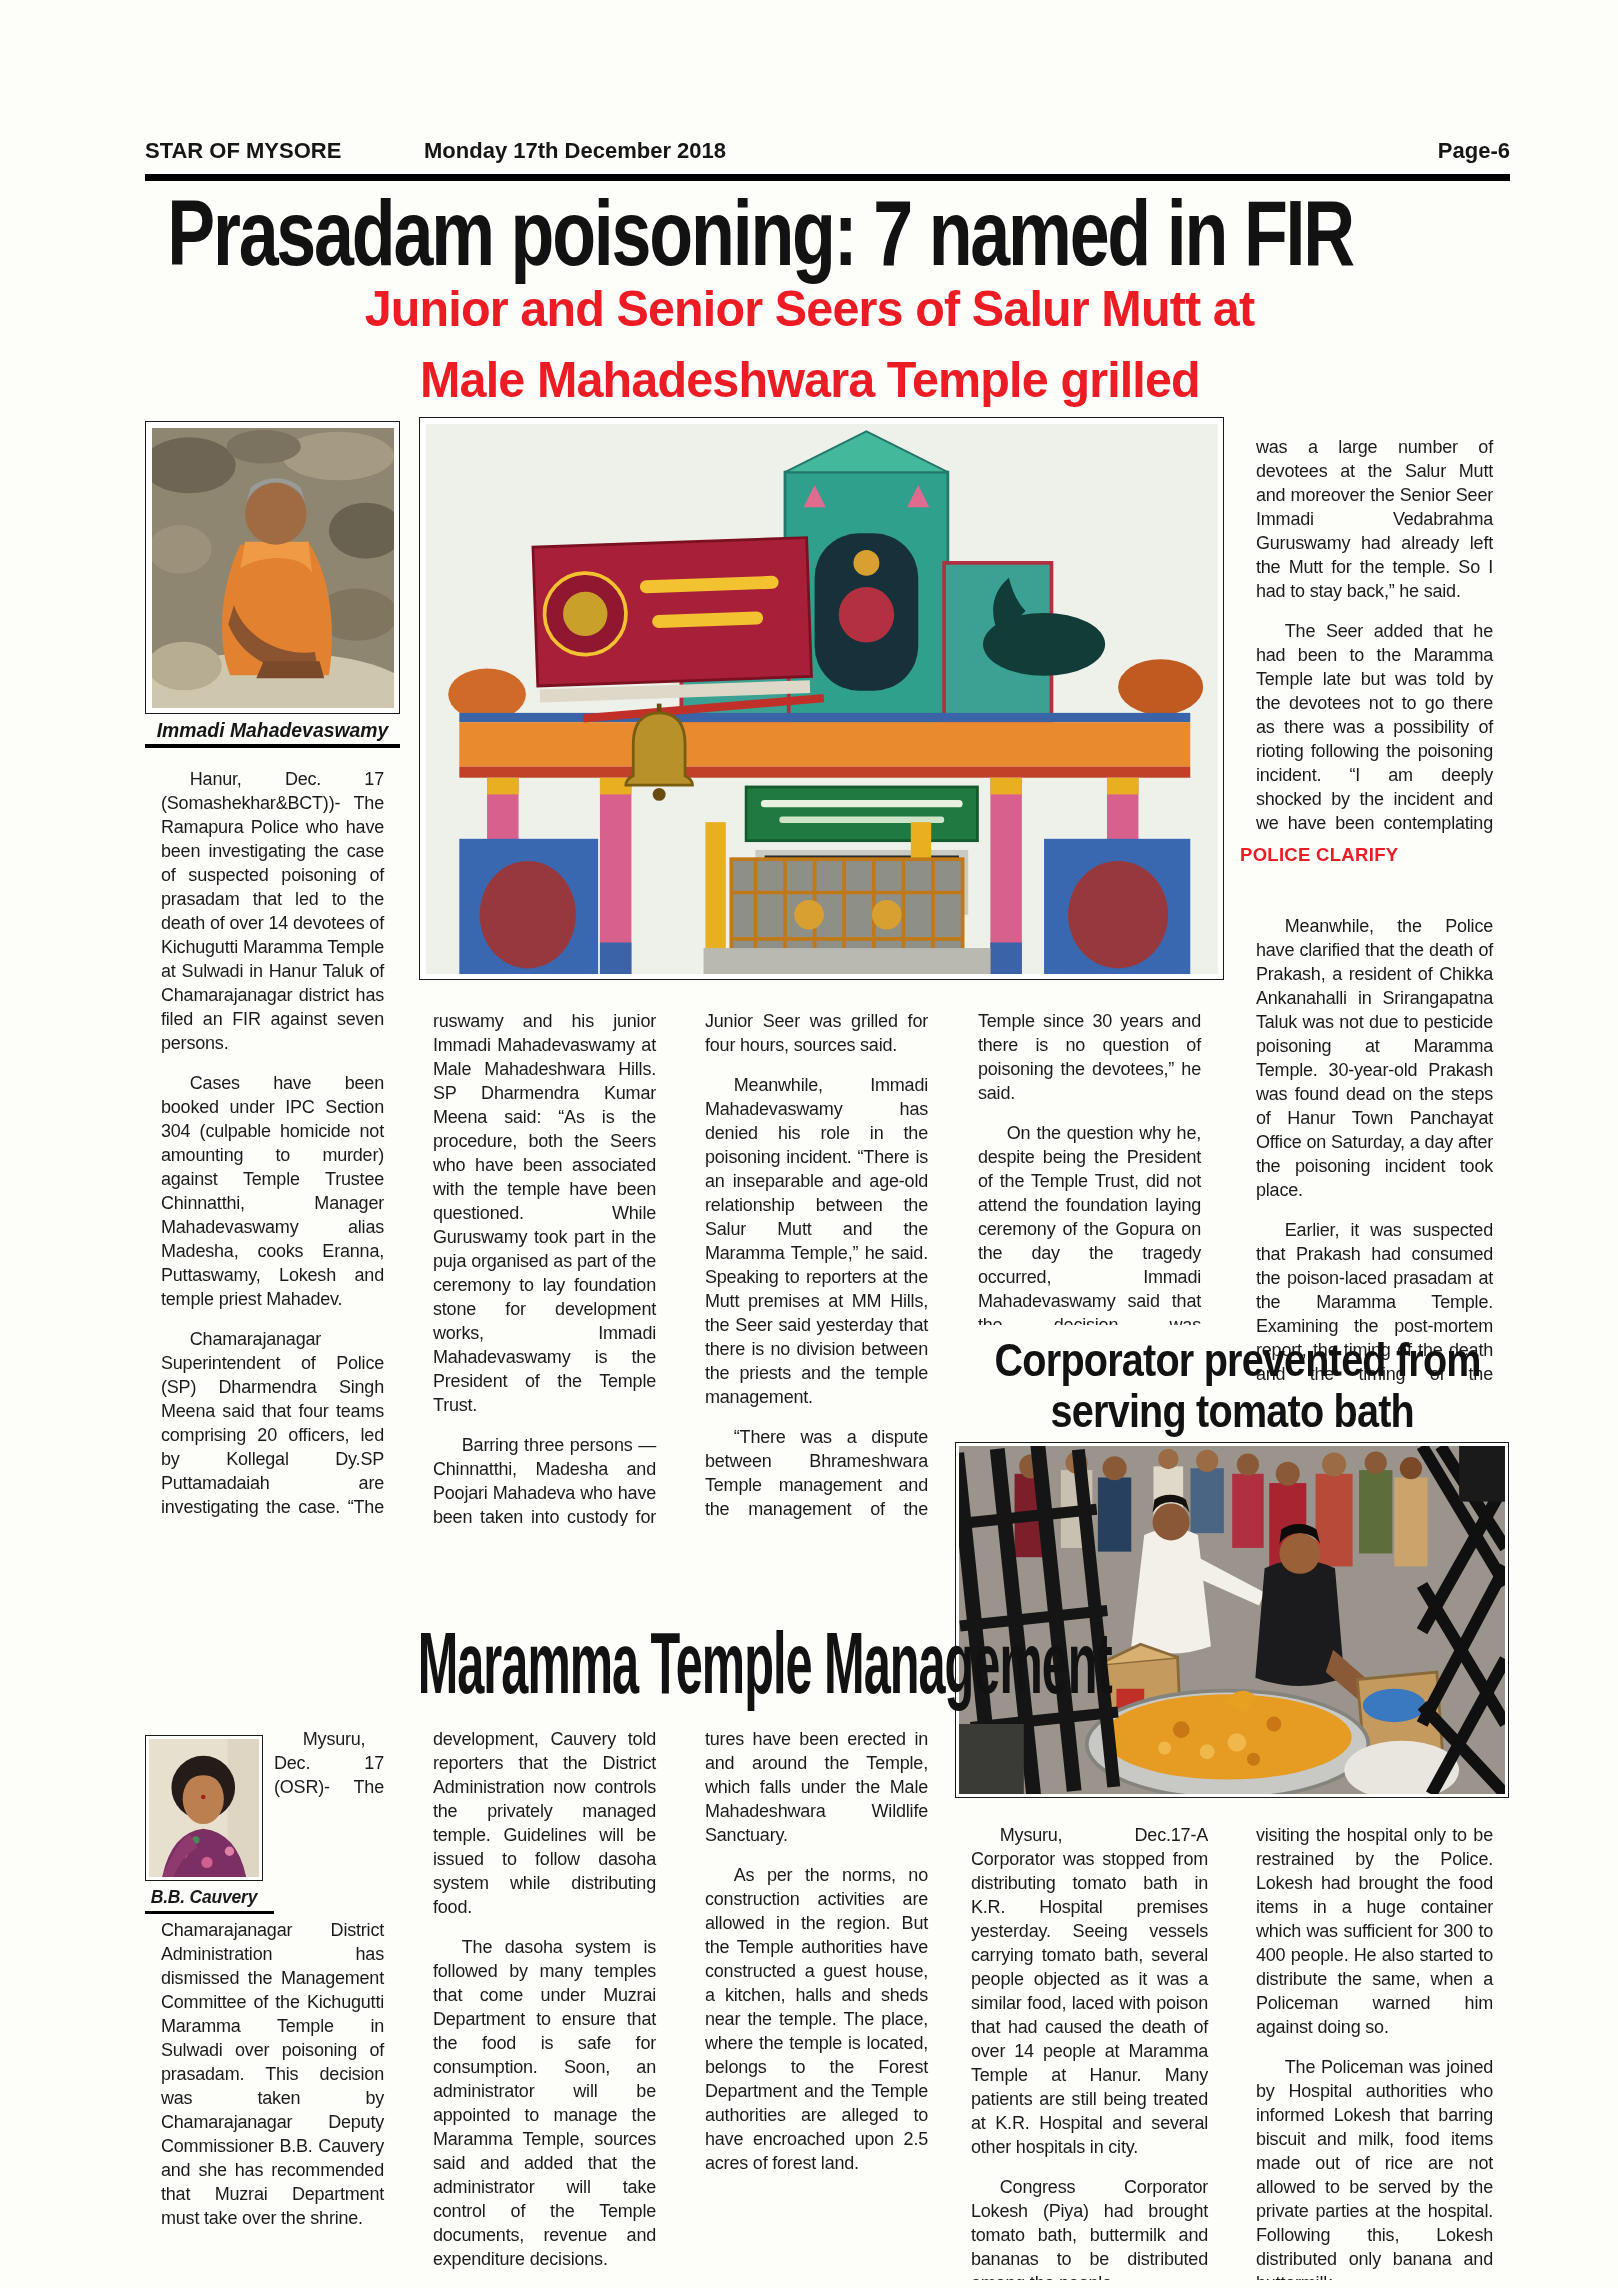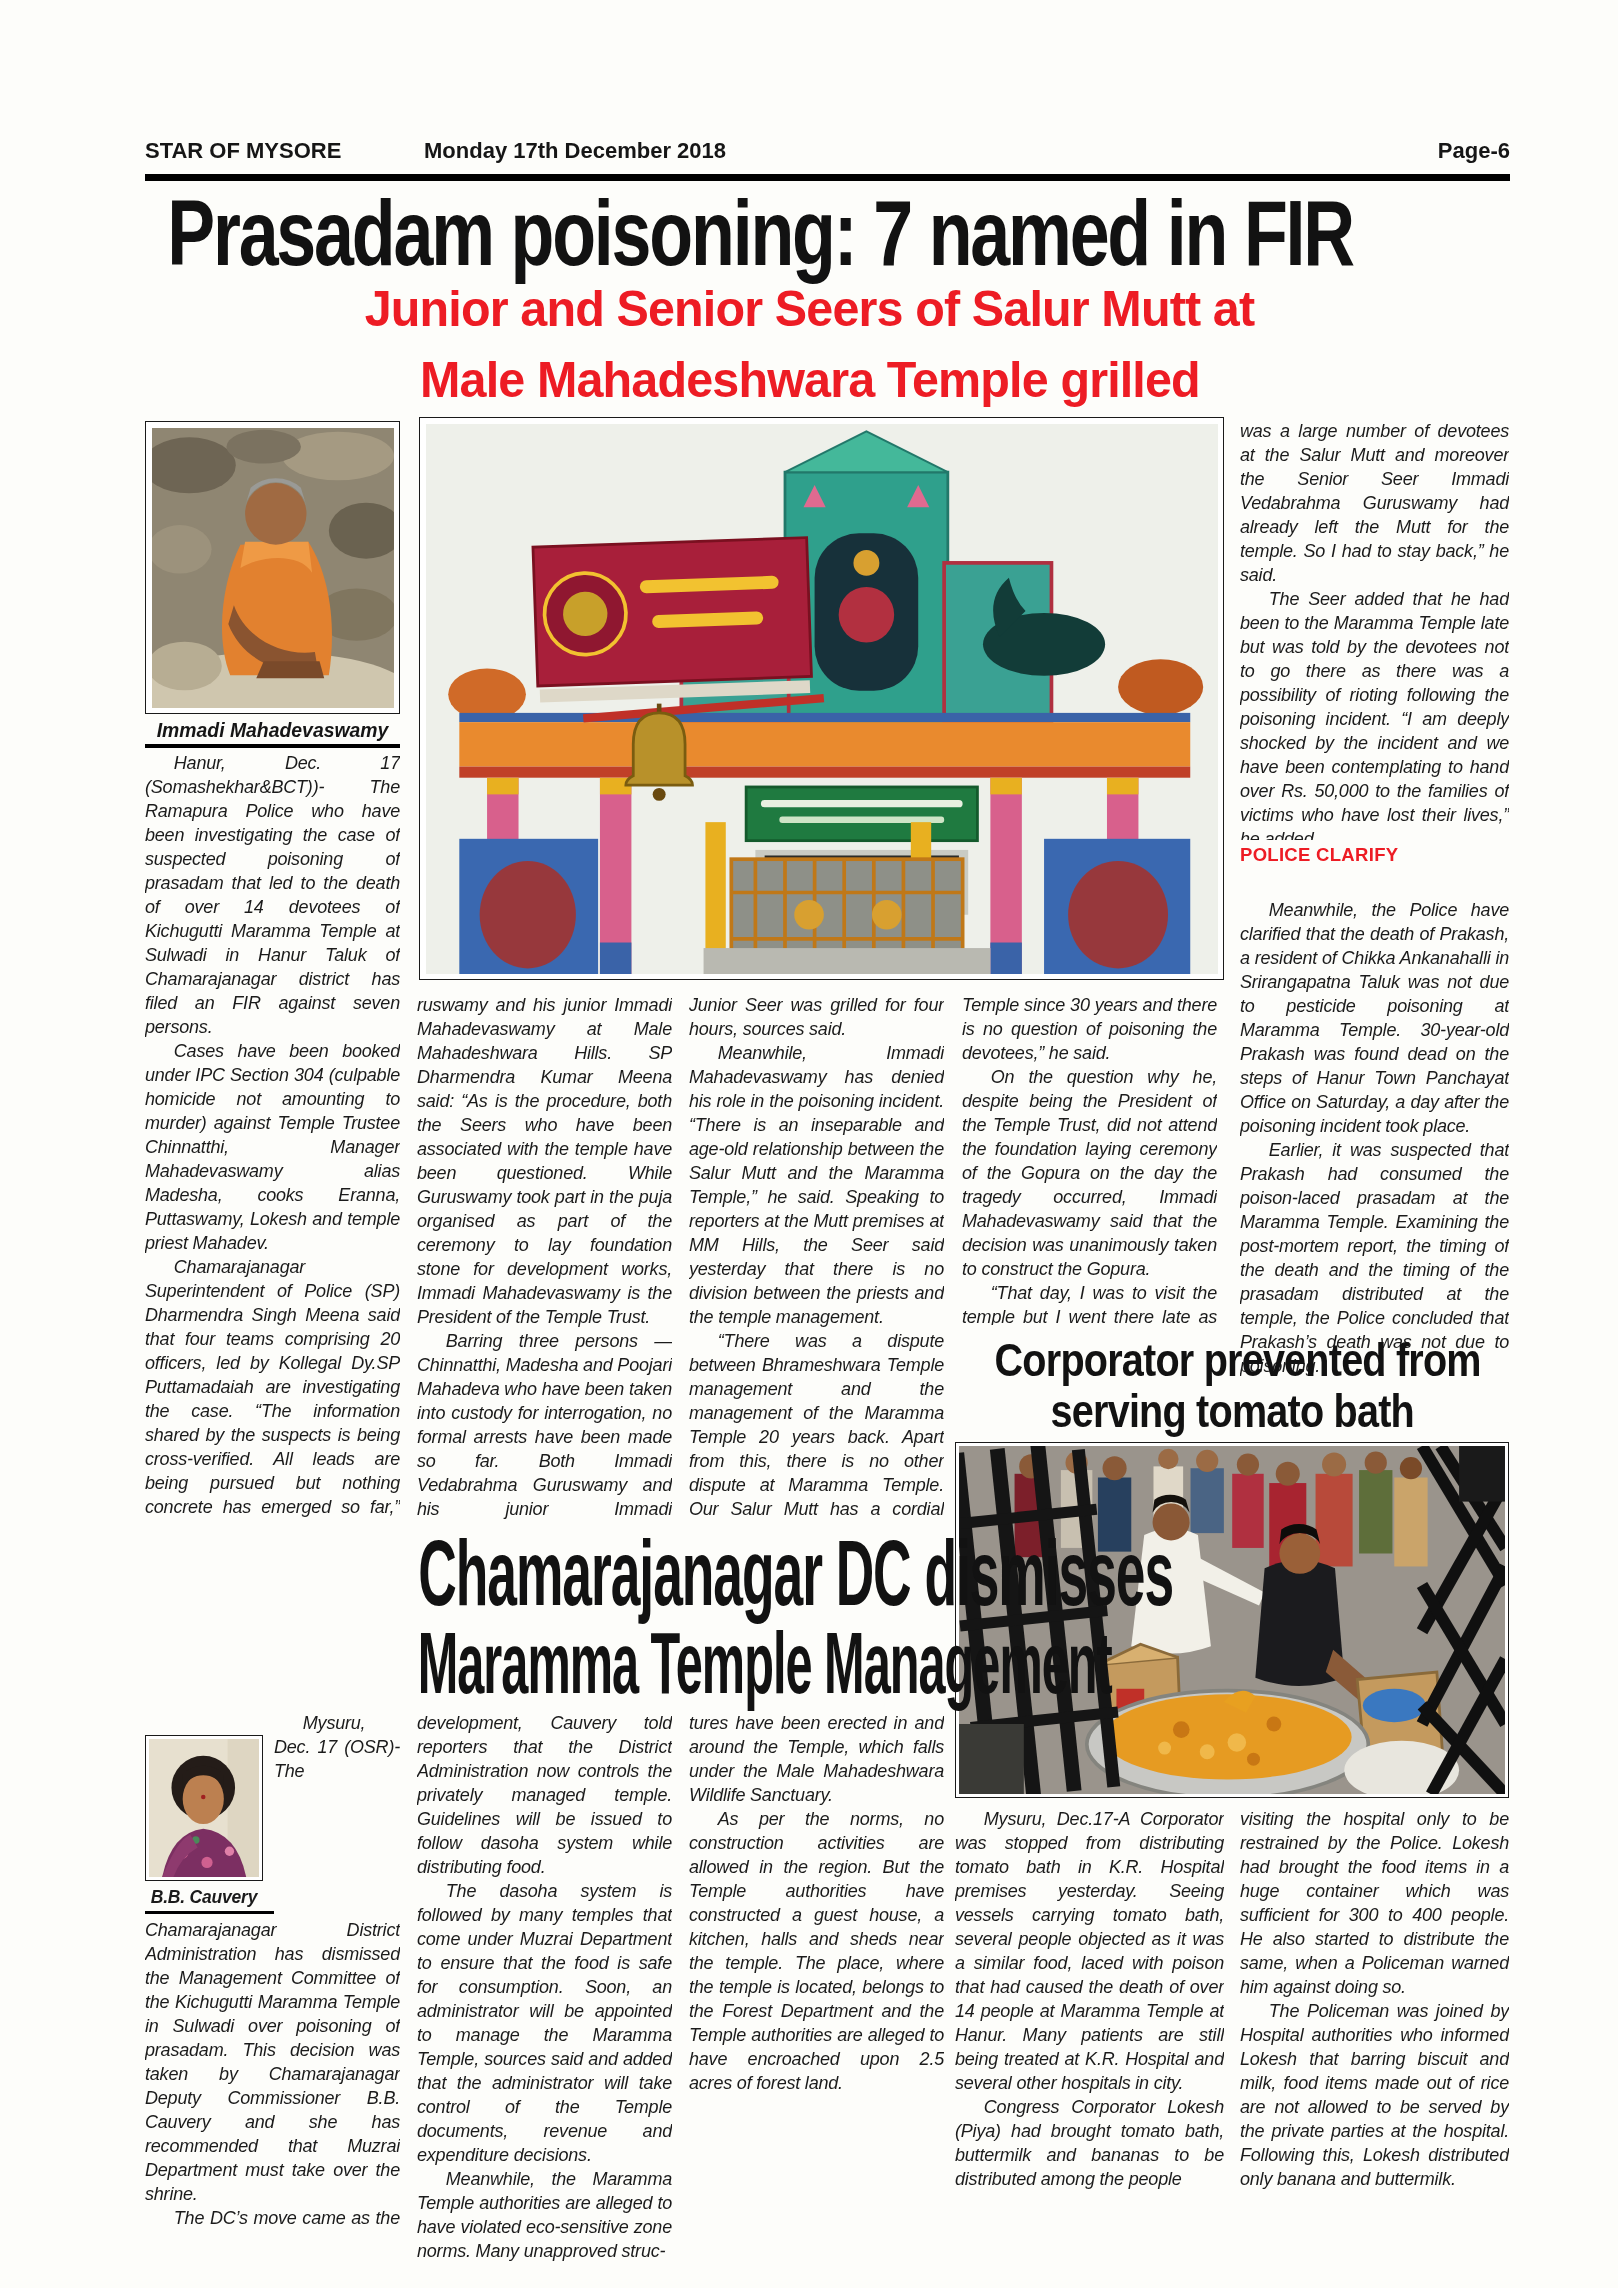--- a/index.html
+++ b/index.html
@@ -16,21 +16,21 @@
   .hl{display:inline-block;font-weight:bold;white-space:nowrap;color:#121212;}
   .hl-main{font-size:92px;letter-spacing:-2.8px;transform:scaleX(.78);transform-origin:center;}
   .hl-sub{font-size:50px;letter-spacing:-0.9px;color:#ed1c24;transform:scaleX(.97);transform-origin:center;}
   .hl-dc1{font-size:92px;letter-spacing:-1.8px;transform:scaleX(.58);transform-origin:center;}
   .hl-dc2{font-size:87px;letter-spacing:-1.8px;transform:scaleX(.56);transform-origin:center;}
   .hl-corp{font-size:46px;letter-spacing:-0.9px;transform:scaleX(.86);transform-origin:center;}
 
   
   .col{font-size:18px;line-height:24px;text-align:justify;letter-spacing:-0.2px;
        overflow:hidden;color:#1b1b1b;}
-  .col p.para{margin:0;text-indent:1.6em;font-style:italic;}
+  .col p.para{margin:16px;text-indent:1.6em;}
   .col.cont p.para:first-child{text-indent:0;}
   .clarify{font-weight:bold;color:#ed1c24;text-align:left;text-indent:0 !important;
            letter-spacing:0.3px;font-size:18.5px;margin:1.8px 0;}
 
   
   .photoframe{background:#fff;border:1.8px solid #1a1a1a;box-sizing:border-box;padding:5.5px;}
   .photoframe svg{display:block;width:100%;height:100%;}
   .caption{font-weight:bold;font-style:italic;font-size:19.4px;text-align:center;white-space:nowrap;}
   .caprule{background:#000;}
 
@@ -286,23 +286,20 @@
 
   <div class="abs col" style="left:955px;top:1807px;width:269px;height:473px;">
       <p class="para">Mysuru, Dec.17-A Corporator was stopped from distributing tomato bath in K.R. Hospital premises yesterday. Seeing vessels carrying tomato bath, several people objected as it was a similar food, laced with poison that had caused the death of over 14 people at Maramma Temple at Hanur. Many patients are still being treated at K.R. Hospital and several other hospitals in city.</p>
       <p class="para">Congress Corporator Lokesh (Piya) had brought tomato bath, buttermilk and bananas to be distributed among the people</p>
     </div>
   <div class="abs col cont" style="left:1240px;top:1807px;width:269px;height:473px;">
       <p class="para">visiting the hospital only to be restrained by the Police. Lokesh had brought the food items in a huge container which was sufficient for 300 to 400 people. He also started to distribute the same, when a Policeman warned him against doing so.</p>
       <p class="para">The Policeman was joined by Hospital authorities who informed Lokesh that barring biscuit and milk, food items made out of rice are not allowed to be served by the private parties at the hospital. Following this, Lokesh distributed only banana and buttermilk.</p>
     </div>
 
-  <div class="abs hl-wrap" style="left:145px;top:1521px;width:790px;">
-    <span class="hl hl-dc1">Chamarajanagar DC dismisses</span>
-  </div>
   <div class="abs hl-wrap" style="left:145px;top:1613px;width:790px;">
     <span class="hl hl-dc2">Maramma Temple Management</span>
   </div>
 
   <div class="abs col" style="left:145px;top:1711px;width:255px;height:517px;">
     <figure class="floatfig">
       <div class="photoframe">
         <svg viewBox="0 0 118 148" preserveAspectRatio="none">
           <rect width="118" height="148" fill="#e7e0cf"></rect>
           <rect x="84" y="0" width="34" height="148" fill="#ded6c2"></rect>

